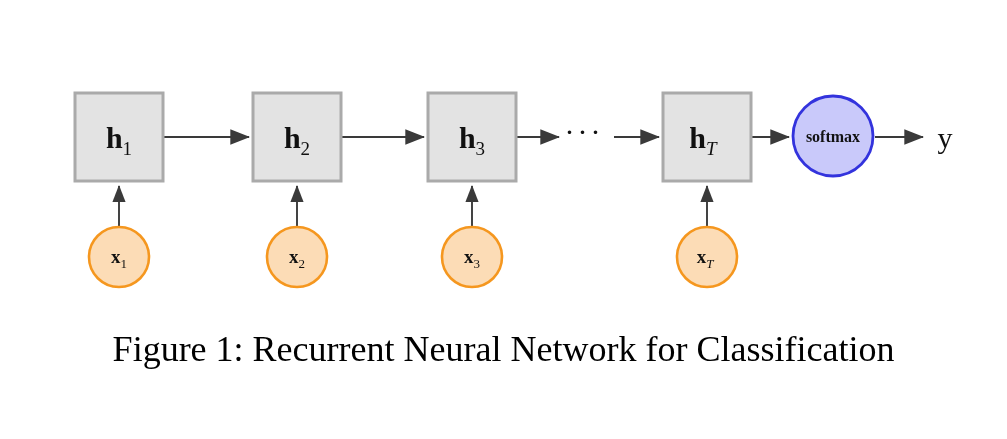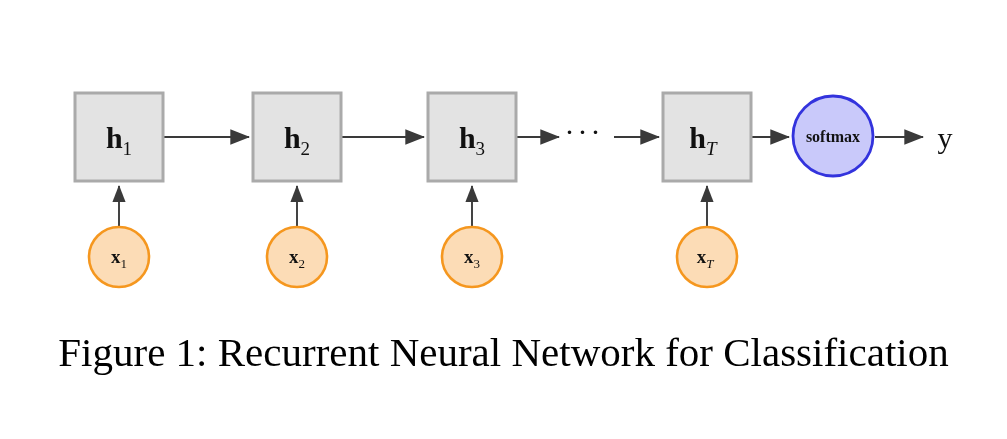--- a/index.html
+++ b/index.html
@@ -113,21 +113,21 @@
     text-anchor: middle;
     letter-spacing: 3px;
   }
   .caption-text {
     position: absolute;
     left: 0;
     top: 328px;
     width: 1007px;
     text-align: center;
     font-family: "Liberation Serif", serif;
-    font-size: 41px;
+    font-size: 36px;
     color: #000000;
     white-space: nowrap;
   }
 </style>
 </head>
 <body>
 
 <div id="figure-root">
 
   <svg class="diagram" viewBox="0 0 1007 439">

